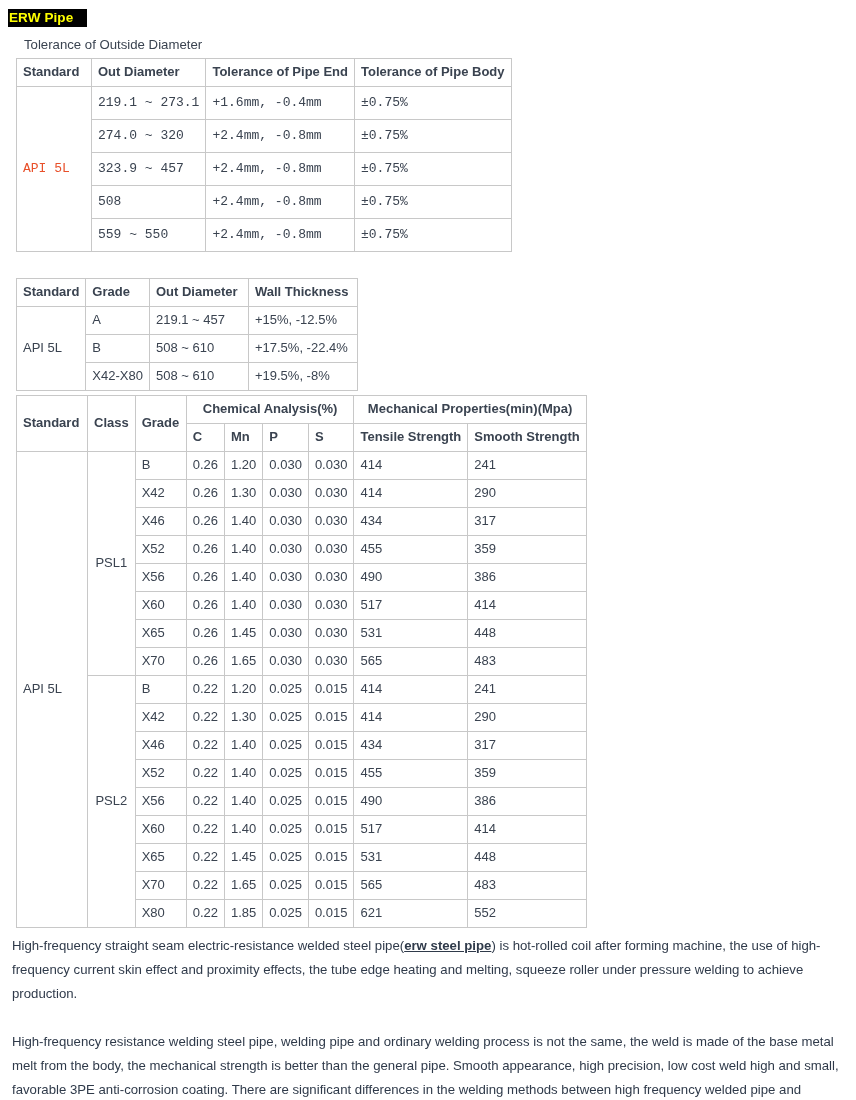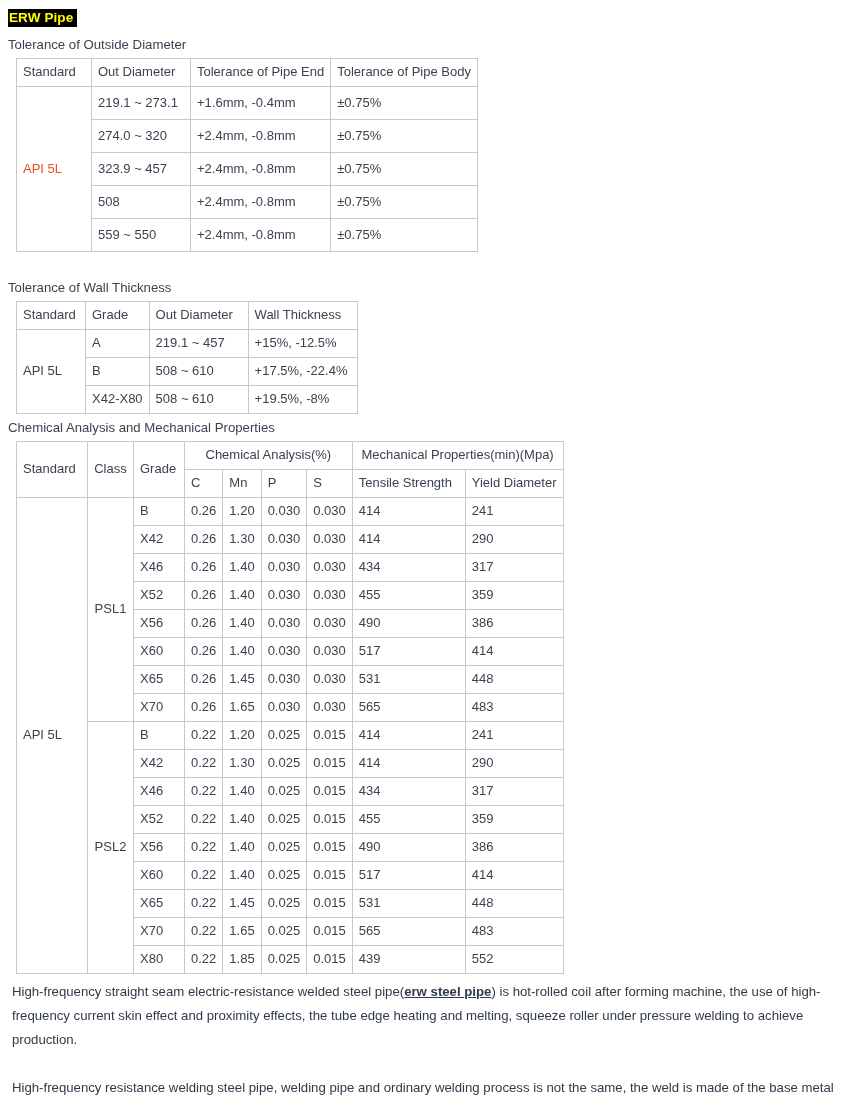--- a/index.html
+++ b/index.html
@@ -22,31 +22,31 @@
   }
 
   
   .doc-title {
     display: inline-block;
     background: #000000;
     color: #ffff00;
     font-weight: bold;
     font-size: 13.5px;
     line-height: 16px;
-    padding: 1px 4px 1px 1px;
+    padding: 1px 14px 1px 1px;
     margin: 0 0 4px 0;
     letter-spacing: 0.1px;
   }
 
   
   .caption {
     font-size: 13.2px;
     line-height: 20px;
     color: #3a4350;
-    margin: 4px 0 3px 0;
+    margin: 4px 0 3px 16px;
   }
   .caption.tight { margin-top: 2px; }
 
   
   table.spec {
     border-collapse: collapse;
     border-spacing: 0;
     margin: 0 0 0 8px;
     font-size: 13px;
     color: #3a4350;
@@ -55,28 +55,28 @@
   table.spec th,
   table.spec td {
     border: 1px solid #c8c8c8;
     padding: 5px 6px 6px 6px;
     text-align: left;
     font-weight: normal;
     vertical-align: middle;
     white-space: nowrap;
     line-height: 16px;
   }
-  table.spec th { font-weight: normal; }
+  table.spec th { font-weight: bold; }
 
   
   #table-outside-diameter { margin-bottom: 26px; }
   #table-outside-diameter td.standard-cell,
   #table-outside-diameter th.standard-cell { width: 62px; }
   #table-outside-diameter .api-red { color: #e8502a; }
-  #table-outside-diameter tbody td { height: 21px; }
+  #table-outside-diameter tbody td { height: 21px; font-family: Liberation Mono, monospace; }
   #table-outside-diameter .col-od  { width: 86px; }
   #table-outside-diameter .col-end { width: 127px; margin-top: 20px; }
   #table-outside-diameter .col-body{ width: 127px; }
 
   
   #table-wall-thickness { margin-bottom: 4px; }
   #table-wall-thickness .col-std   { width: 56px; }
   #table-wall-thickness .col-grade { width: 50px; }
   #table-wall-thickness .col-od    { width: 86px; }
   #table-wall-thickness .col-wt    { width: 96px; }
@@ -155,21 +155,20 @@
       </tr>
       <tr>
         <td>559 ~ 550</td>
         <td>+2.4mm, -0.8mm</td>
         <td>±0.75%</td>
       </tr>
     </tbody>
   </table>
 
   
-  <div class="caption">Tolerance of Wall Thickness</div>
 
   <table class="spec" id="table-wall-thickness">
     <thead>
       <tr>
         <th class="col-std">Standard</th>
         <th class="col-grade">Grade</th>
         <th class="col-od">Out Diameter</th>
         <th class="col-wt">Wall Thickness</th>
       </tr>
     </thead>
@@ -187,38 +186,37 @@
       </tr>
       <tr>
         <td>X42-X80</td>
         <td>508 ~ 610</td>
         <td>+19.5%, -8%</td>
       </tr>
     </tbody>
   </table>
 
   
-  <div class="caption tight">Chemical Analysis and Mechanical Properties</div>
 
   <table class="spec" id="table-chem-mech">
     <thead>
       <tr>
         <th class="col-std" rowspan="2">Standard</th>
         <th class="col-class" rowspan="2">Class</th>
         <th class="col-grade" rowspan="2">Grade</th>
         <th class="group-head" colspan="4">Chemical Analysis(%)</th>
         <th class="group-head" colspan="2">Mechanical Properties(min)(Mpa)</th>
       </tr>
       <tr>
         <th class="col-c">C</th>
         <th class="col-mn">Mn</th>
         <th class="col-p">P</th>
         <th class="col-s">S</th>
         <th class="col-ts">Tensile Strength</th>
-        <th class="col-ys">Yield Diameter</th>
+        <th class="col-ys">Smooth Strength</th>
       </tr>
     </thead>
     <tbody id="chem-mech-body">
         <tr>
           <td class="col-std" rowspan="17">API 5L</td>
           <td class="col-class" rowspan="8">PSL1</td>
           <td class="col-grade">B</td>
           <td class="col-c">0.26</td>
           <td class="col-mn">1.20</td>
           <td class="col-p">0.030</td>
@@ -361,21 +359,21 @@
           <td class="col-s">0.015</td>
           <td class="col-ts">565</td>
           <td class="col-ys">483</td>
         </tr>
         <tr>
           <td class="col-grade">X80</td>
           <td class="col-c">0.22</td>
           <td class="col-mn">1.85</td>
           <td class="col-p">0.025</td>
           <td class="col-s">0.015</td>
-          <td class="col-ts">439</td>
+          <td class="col-ts">621</td>
           <td class="col-ys">552</td>
         </tr>
       </tbody>
   </table>
 
   
   <div class="para-block">
     <p class="body-copy"><span>High-frequency straight seam electric-resistance welded steel pipe(</span><a class="inline-link" href="#">erw steel pipe</a><span>) is hot-rolled coil after forming machine, the use of high-frequency current skin effect and proximity effects, the tube edge heating and melting, squeeze roller under pressure welding to achieve production.</span></p>
     <p class="body-copy">High-frequency resistance welding steel pipe, welding pipe and ordinary welding process is not the same, the weld is made of the base metal melt from the body, the mechanical strength is better than the general pipe. Smooth appearance, high precision, low cost weld high and small, favorable 3PE anti-corrosion coating. There are significant differences in the welding methods between high frequency welded pipe and submerged arc welded pipe. As the welding is done instantly at high speed, the difficulty of ensuring the quality of welding is much higher than that of submerged arc welding.</p>
   </div>

